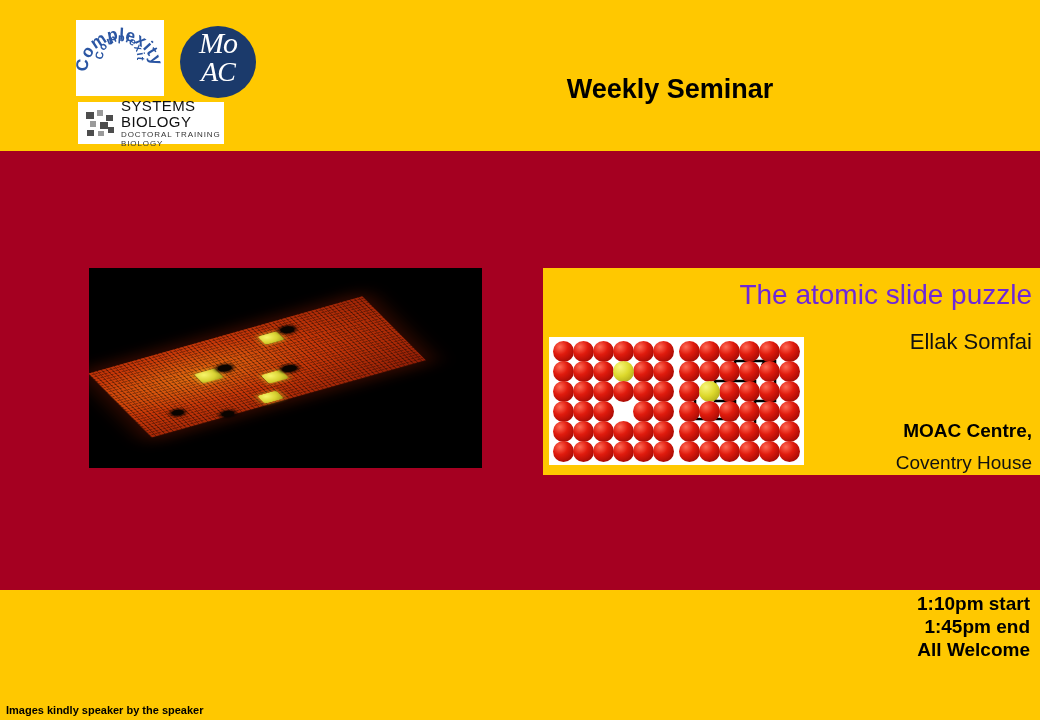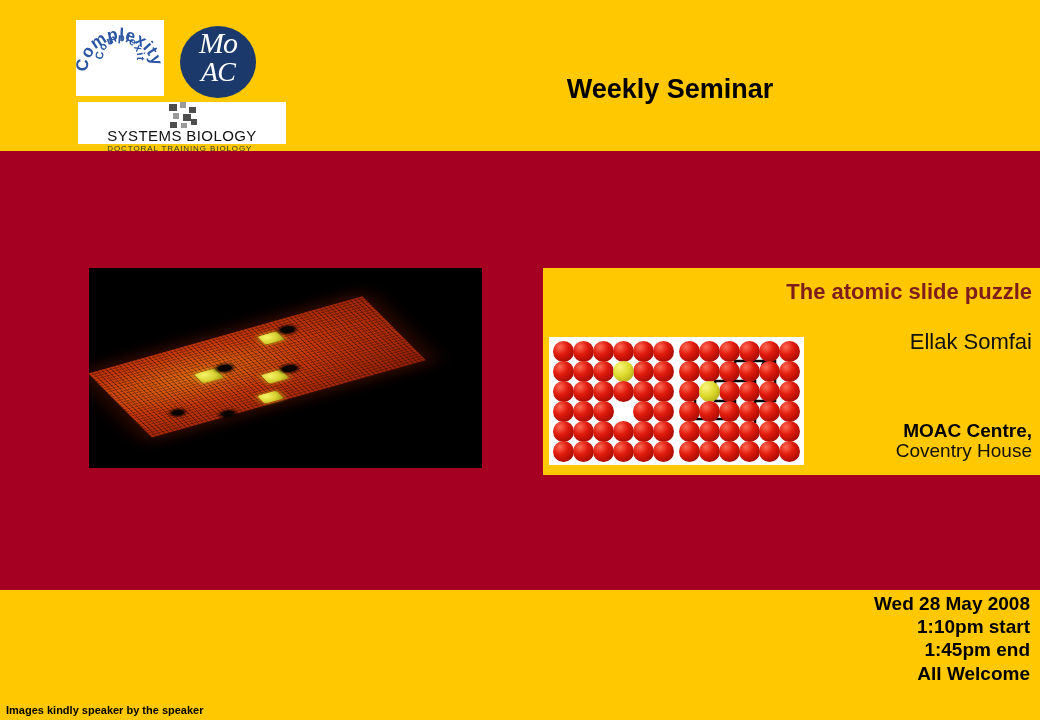--- a/index.html
+++ b/index.html
@@ -31,22 +31,22 @@
     color:#fff;font-family:"Liberation Serif", serif;font-style:italic;
     font-size:30px;font-weight:400;letter-spacing:-1px;line-height:1;
   }
   .moac-ac{
     position:absolute;left:0;top:36px;width:80px;text-align:center;
     color:#fff;font-family:"Liberation Serif", serif;font-style:italic;
     font-size:28px;font-weight:400;letter-spacing:-1px;line-height:1;
   }
 
   .logo-sysbio{
-    position:absolute;left:2px;top:82px;width:208px;height:42px;background:#fff;
-    display:flex;align-items:center;flex-direction:column;
+    position:absolute;left:2px;top:82px;width:146px;height:42px;background:#fff;
+    display:flex;align-items:center;
   }
   .sysbio-mark{width:30px;height:26px;margin:0 5px 0 8px;position:relative;flex:none;}
   .sysbio-mark i{position:absolute;display:block;background:#4d4d4d;}
   .sysbio-text{display:flex;flex-direction:column;justify-content:center;}
   .sysbio-l1{font-size:15px;font-weight:400;color:#111;letter-spacing:.4px;line-height:1.05;}
   .sysbio-l2{font-size:8px;font-weight:400;color:#333;letter-spacing:.9px;line-height:1.15;}
 
   .hdr-title{
     position:absolute;left:300px;top:26px;width:740px;text-align:center;
     font-size:26px;font-weight:bold;color:#000;letter-spacing:0px;
@@ -70,36 +70,36 @@
   }
   .stm-surface .ad{position:absolute;border-radius:3px;
     background:radial-gradient(circle at 35% 30%, #f7f56a 0%, #d9d232 55%, #9f9a16 100%);
     box-shadow:0 0 6px 2px rgba(210,200,40,.5);}
   .stm-surface .vac{position:absolute;border-radius:50%;background:#0a0400;box-shadow:0 0 5px 2px #000;}
 
   
   .panel{position:absolute;left:543px;top:268px;width:497px;height:207px;background:#ffc800;}
   .panel-title{
     position:absolute;right:8px;top:11px;
-    font-size:22px;font-weight:bold;color:#7f1d1d;text-align:right;white-space:nowrap;
+    font-size:28px;font-weight:normal;color:#6d28d9;text-align:right;white-space:nowrap;
   }
   .panel-speaker{
     position:absolute;right:8px;top:62px;width:200px;text-align:right;
     font-size:22px;font-weight:400;color:#111;line-height:1.12;
   }
   .panel-affil{
     position:absolute;right:8px;top:94px;width:200px;text-align:right;
     font-size:16px;font-weight:400;color:#111;
   }
   .panel-venue1{
     position:absolute;right:8px;top:152px;width:200px;text-align:right;
     font-size:19px;font-weight:bold;color:#000;
   }
   .panel-venue2{
-    position:absolute;right:8px;top:172px;width:200px;text-align:right;
+    position:absolute;right:8px;top:184px;width:200px;text-align:right;
     font-size:19px;font-weight:400;color:#111;
   }
 
   
   .puzzle{position:absolute;left:6px;top:69px;width:255px;height:128px;background:#fff;}
   .grid{position:absolute;top:4px;width:120px;height:120px;}
   .grid.left{left:4px;}
   .grid.right{left:130px;}
   .atom{position:absolute;width:21px;height:21px;border-radius:50%;
     background:radial-gradient(circle at 33% 28%, #ff6a55 0%, #e01b0d 38%, #a80b05 78%, #6d0500 100%);}
@@ -276,21 +276,20 @@
         </div>
     </div>
 
     <div class="panel-speaker">Ellak Somfai</div>
     <div class="panel-venue1">MOAC Centre,</div>
     <div class="panel-venue2">Coventry House</div>
   </div>
 
   <div class="footer">
     <div class="footer-lines" id="footer-lines">
-        <div>Wed 28 May 2008</div>
         <div>1:10pm start</div>
         <div>1:45pm end</div>
         <div>All Welcome</div>
       </div>
   </div>
   <div class="credit">Images kindly speaker by the speaker</div>
 
 </div>
 
 </body></html>

